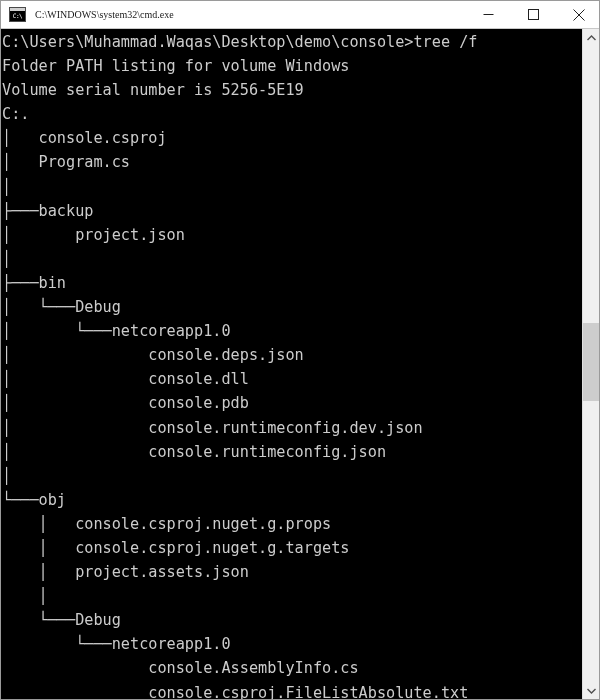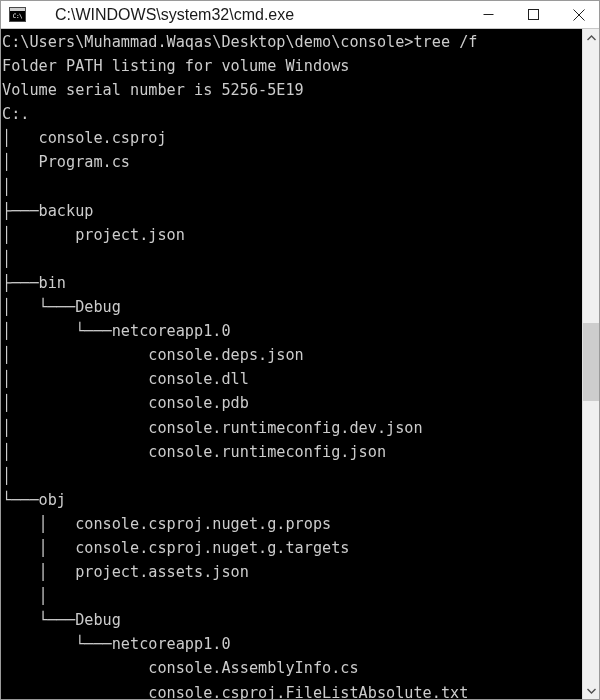--- a/index.html
+++ b/index.html
@@ -60,26 +60,25 @@
     left: 0; right: 0;
     top: 3px; bottom: 0;
     color: #ffffff;
     font-family: "DejaVu Sans Mono", monospace;
     font-size: 6px;
     line-height: 10px;
     text-align: center;
     letter-spacing: -0.5px;
   }
   #title-text {
-    font-family: Liberation Sans, sans-serif;
-    font-size: 16px;
+    font-family: Liberation Serif, serif;
+    font-size: 10px;
     color: #1a1a1a;
     white-space: nowrap;
     flex: 1 1 auto;
-    margin-left: 20px;
   }
   .win-btn {
     width: 45px;
     height: 27px;
     display: flex;
     align-items: center;
     justify-content: center;
     flex: 0 0 auto;
   }
   .win-btn svg { display: block; }

